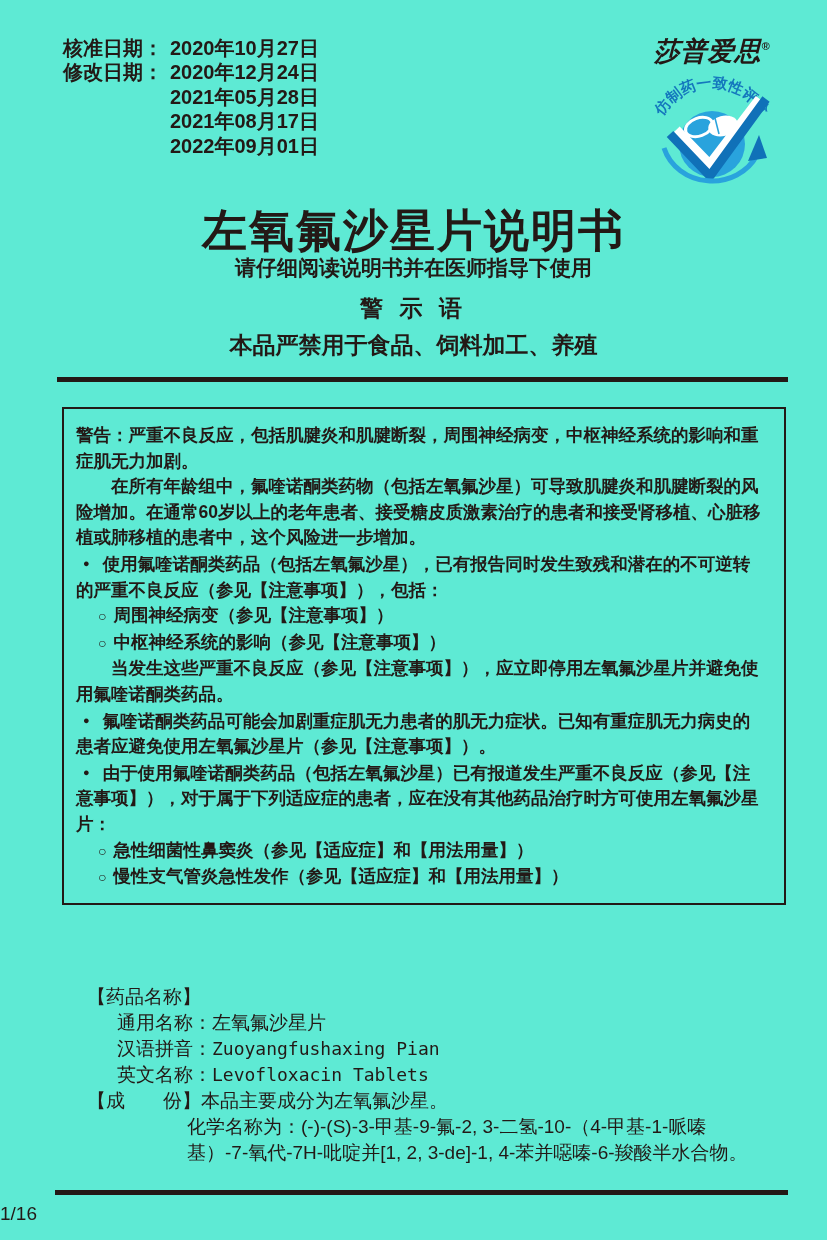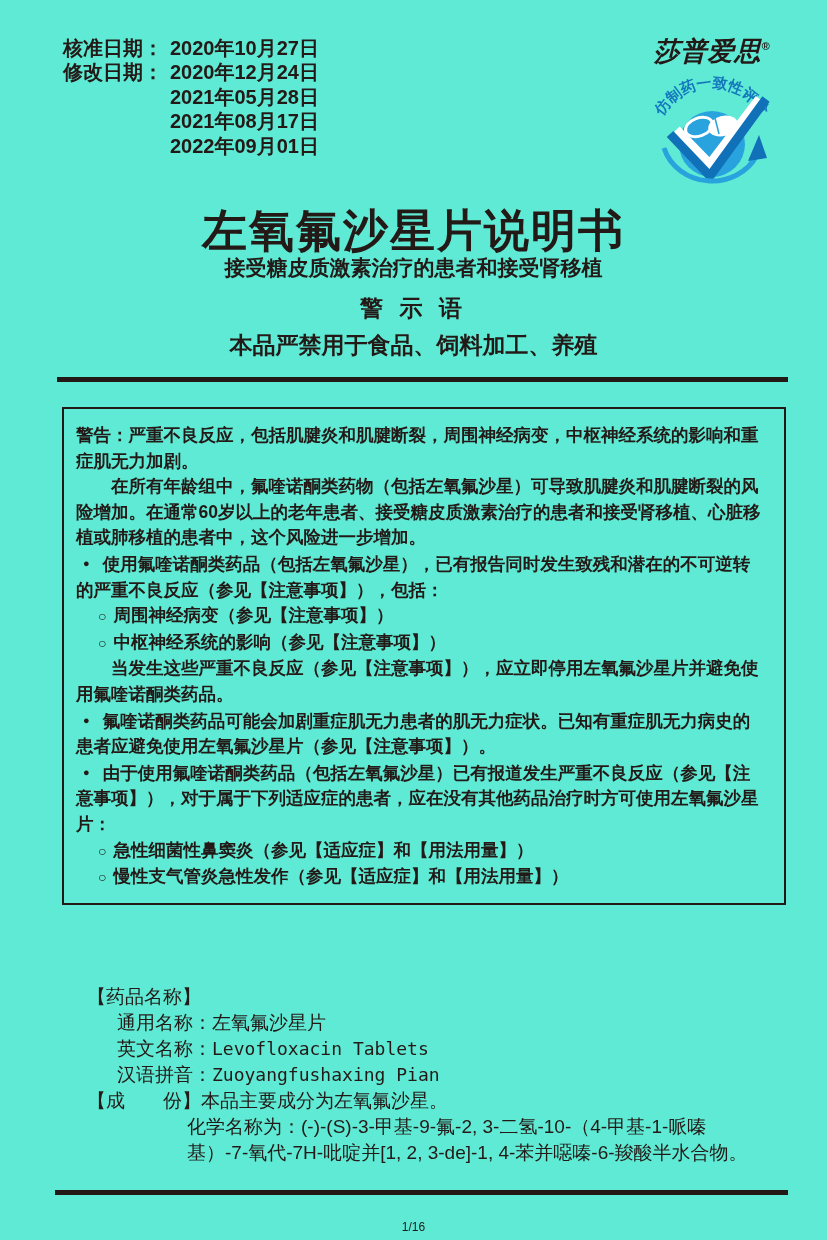--- a/index.html
+++ b/index.html
@@ -44,21 +44,21 @@
   .wp.sub .marker { display:inline-block; font-size:14px; margin-right:7px; }
 
   
   .drug-info { position:absolute; top:984px; left:87px; width:662px; font-size:19px; line-height:26px; font-weight:400; }
   .di-sub { padding-left:30px; }
   .mono { font-family:"DejaVu Sans Mono","Liberation Mono",monospace; font-size:18px; }
   .chem { padding-left:100px; }
 
   
   .footer-rule { position:absolute; top:1190px; left:55px; width:733px; height:5px; background:#231916; }
-  .page-number { position:absolute; top:1203px; left:0; width:100%; text-align:center; font-size:12px;margin-top:17px; }
+  .page-number { position:absolute; top:1203px; left:0; width:100%; text-align:left; font-size:19px; }
 </style>
 </head>
 <body>
 
 <div class="page">
 
   <div class="header-dates">
     <div class="date-row">
       <span class="date-label">核准日期：</span>
       <span class="date-value">2020年10月27日</span>
@@ -107,21 +107,21 @@
         </g>
         <g>
           <path d="M 19,77 A 50,46 0 0 0 112,84" fill="none" stroke="#29a3dd" stroke-width="5"></path>
           <polygon points="103,90 122,87 114,64" fill="#1071b8"></polygon>
         </g>
       </svg>
     </div>
   </div>
 
   <div class="page-title">左氧氟沙星片说明书</div>
-  <div class="subtitle">接受糖皮质激素治疗的患者和接受肾移植</div>
+  <div class="subtitle">请仔细阅读说明书并在医师指导下使用</div>
   <div class="warn-heading">警 示 语</div>
   <div class="warn-statement">本品严禁用于食品、饲料加工、养殖</div>
   <div class="rule-top"></div>
 
   <div class="warning-box">
       <p class="wp plain">
       <span class="wtext">警告：严重不良反应，包括肌腱炎和肌腱断裂，周围神经病变，中枢神经系统的影响和重症肌无力加剧。</span>
     </p>
       <p class="wp indent">
       <span class="wtext">在所有年龄组中，氟喹诺酮类药物（包括左氧氟沙星）可导致肌腱炎和肌腱断裂的风险增加。在通常60岁以上的老年患者、接受糖皮质激素治疗的患者和接受肾移植、心脏移植或肺移植的患者中，这个风险进一步增加。</span>
@@ -153,24 +153,24 @@
     </div>
 
   <div class="drug-info">
     <div class="di-line">
       <span>【药品名称】</span>
     </div>
     <div class="di-line di-sub">
       <span>通用名称：</span><span>左氧氟沙星片</span>
     </div>
     <div class="di-line di-sub">
-      <span>英文名称：</span><span class="mono">Levofloxacin Tablets</span>
+      <span>汉语拼音：</span><span class="mono">Zuoyangfushaxing Pian</span>
     </div>
     <div class="di-line di-sub">
-      <span>汉语拼音：</span><span class="mono">Zuoyangfushaxing Pian</span>
+      <span>英文名称：</span><span class="mono">Levofloxacin Tablets</span>
     </div>
     <div class="di-line">
       <span>【成　　份】</span><span>本品主要成分为左氧氟沙星。</span>
     </div>
     <div class="di-line chem">化学名称为：(-)-(S)-3-甲基-9-氟-2, 3-二氢-10-（4-甲基-1-哌嗪基）-7-氧代-7H-吡啶并[1, 2, 3-de]-1, 4-苯并噁嗪-6-羧酸半水合物。</div>
   </div>
 
   <div class="footer-rule"></div>
   <div class="page-number">1/16</div>
 

